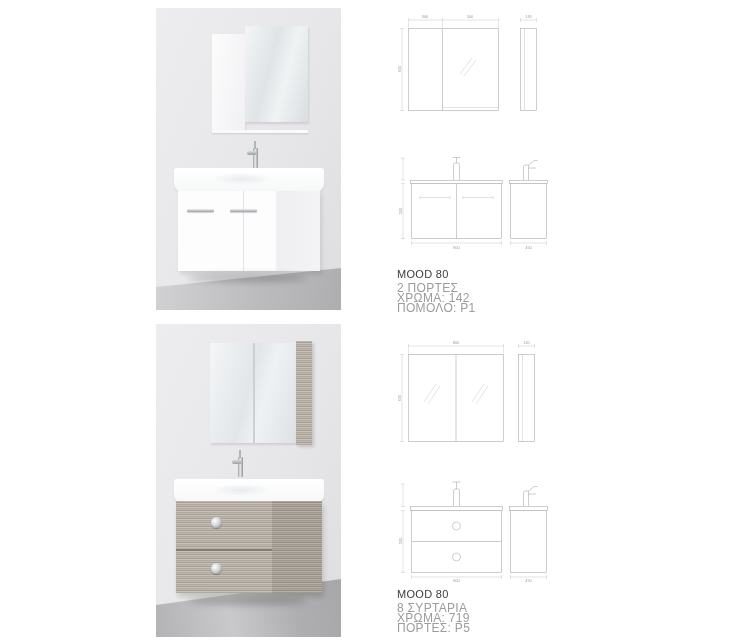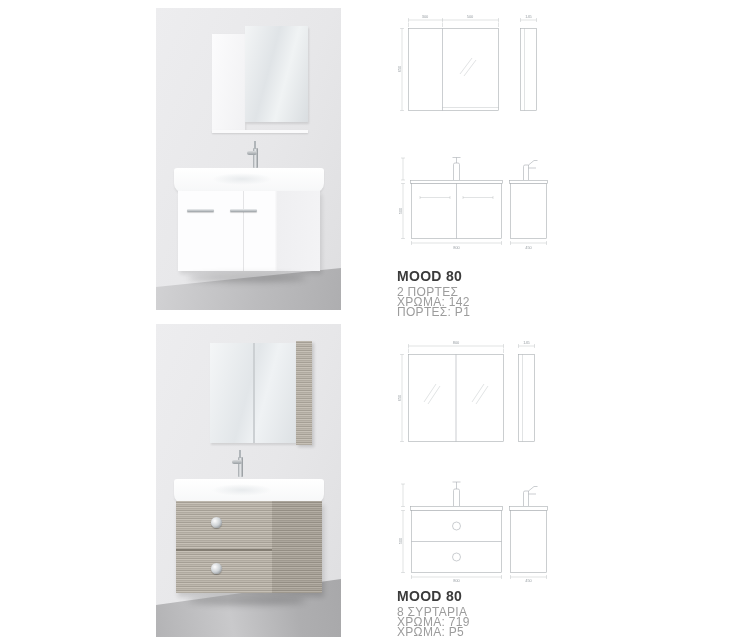--- a/index.html
+++ b/index.html
@@ -78,21 +78,21 @@
     box-shadow:0 1px 1px rgba(0,0,0,.25);}
   .knob.k1{top:16px;} .knob.k2{top:62px;}
   
   .tsvg{position:absolute;}
   .tsvg path,.tsvg rect,.tsvg line,.tsvg circle{stroke:#a8adb1;fill:none;stroke-width:.6;}
   .tsvg rect.fillw{fill:#ffffff;}
   .tsvg .thin{stroke-width:.35;}
   .tsvg text{fill:#9aa0a5;font-size:4px;font-family:"Liberation Sans",sans-serif;stroke:none;}
   
   .product-label{position:absolute;left:397px;width:130px;}
-  .product-label .title{font-size:14px;font-weight:bold;color:#3b3b3b;letter-spacing:.3px;margin-bottom:3px;}
+  .product-label .title{font-size:11px;font-weight:normal;color:#3b3b3b;letter-spacing:.3px;margin-bottom:3px;}
   .product-label .sub{font-size:12px;color:#9c9c9c;line-height:10px;letter-spacing:.3px;}
   #label1{top:268px;} #label2{top:588px;}
 </style>
 </head>
 <body>
 
 <div class="photo" id="photo1">
   <div class="floor"></div>
   <div class="munit1">
     <div class="carcass"></div>
@@ -180,21 +180,21 @@
   <rect class="fillw" x="111.5" y="40.5" width="38" height="3"></rect>
   <rect class="fillw" x="112.5" y="43.5" width="36" height="55"></rect>
   <path class="thin" d="M112.5 103 H148.5 M112.5 101 V105 M148.5 101 V105"></path>
   <text x="130.5" y="108.5" text-anchor="middle">450</text>
 </svg>
 
 <div class="product-label" id="label1">
   <div class="title">MOOD 80</div>
   <div class="sub">2 ΠΟΡΤΕΣ</div>
   <div class="sub">ΧΡΩΜΑ: 142</div>
-  <div class="sub">ΠΟΡΤΕΣ: P1</div>
+  <div class="sub">ΠΟΜΟΛΟ: P1</div>
 </div>
 
 <svg class="tsvg" style="left:398px;top:336px;" width="160" height="114" viewBox="0 0 160 114">
   <rect class="fillw" x="10.5" y="18.5" width="95" height="87"></rect>
   <line x1="58" y1="18.5" x2="58" y2="105.5"></line>
   <path class="thin" d="M26 66 L38 48 M30 68 L42 50 M74 66 L86 48 M78 68 L90 50"></path>
   <path class="thin" d="M10.5 10 H105.5 M10.5 8 V12 M105.5 8 V12 M10.5 12.5 V17 M105.5 12.5 V17"></path>
   <text x="58" y="7.5" text-anchor="middle">800</text>
   <path class="thin" d="M4 18.5 V105.5 M2 18.5 H6 M2 105.5 H6"></path>
   <text transform="rotate(-90 3 62)" x="3" y="62" text-anchor="middle">650</text>
@@ -219,14 +219,14 @@
   <rect class="fillw" x="111.5" y="50.5" width="38" height="4"></rect>
   <rect class="fillw" x="112.5" y="54.5" width="36" height="62"></rect>
   <path class="thin" d="M112.5 121 H148.5 M112.5 119 V123 M148.5 119 V123"></path>
   <text x="130.5" y="125.5" text-anchor="middle">450</text>
 </svg>
 
 <div class="product-label" id="label2">
   <div class="title">MOOD 80</div>
   <div class="sub">8 ΣΥΡΤΑΡΙΑ</div>
   <div class="sub">ΧΡΩΜΑ: 719</div>
-  <div class="sub">ΧΡΩΜΑ: P5</div>
+  <div class="sub">ΠΟΡΤΕΣ: P5</div>
 </div>
 
 </body></html>

